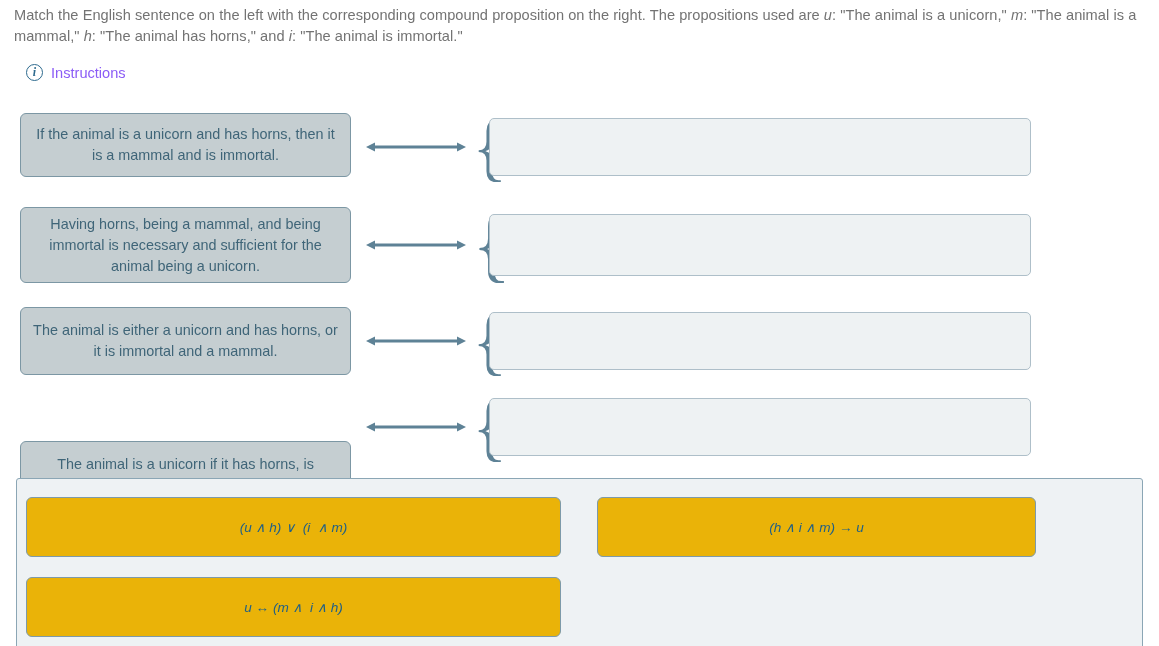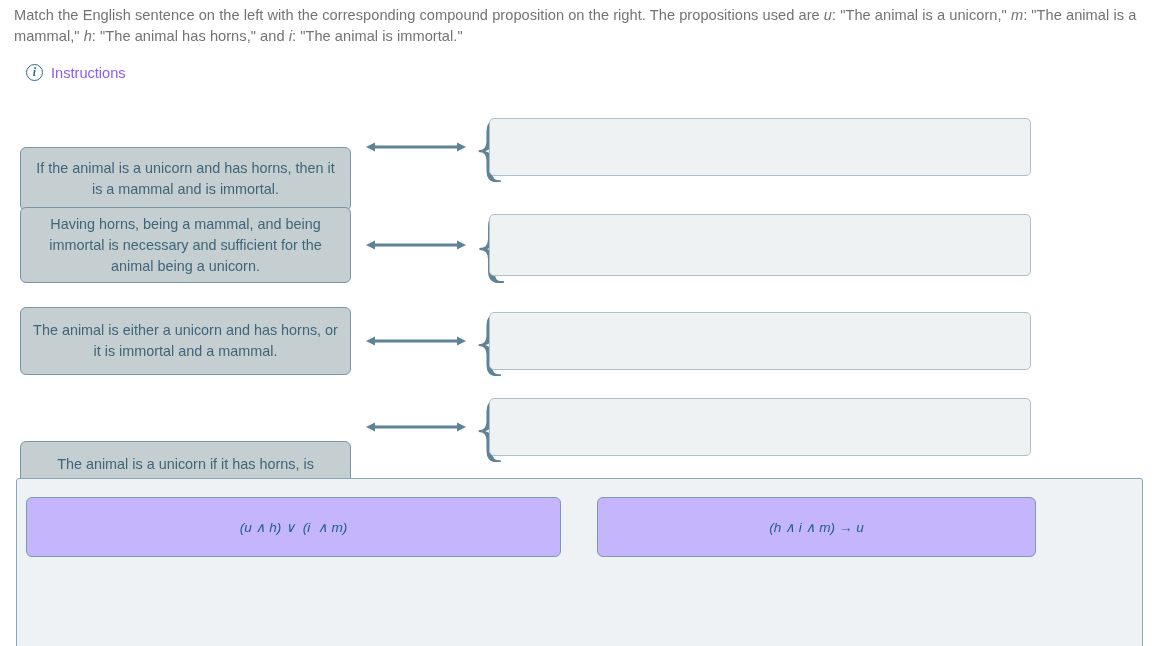--- a/index.html
+++ b/index.html
@@ -83,21 +83,21 @@
     color: #3f6578;
     font-size: 14.4px;
     line-height: 21px;
     text-align: center;
     display: flex;
     align-items: center;
     justify-content: center;
     padding: 6px 12px;
     cursor: move;
   }
-  #row-0 .left-card { top: 0; height: 64px; margin-top: 34px; }
+  #row-0 .left-card { top: 0; height: 64px; }
   #row-1 .left-card { top: 0; height: 76px; }
   #row-2 .left-card { top: 0; height: 68px; }
   #row-3 .left-card { top: 0; height: 68px; margin-top: 48px; }
 
   .connector {
     position: absolute;
     left: 366px;
     width: 100px;
     height: 14px;
     top: 50%;
@@ -141,21 +141,21 @@
     height: 180px;
     box-sizing: border-box;
     background: #eef2f4;
     border: 1px solid #8ba6b5;
     border-radius: 3px;
     padding: 0;
   }
   .bank-tile {
     position: absolute;
     box-sizing: border-box;
-    background: #c4b5fd;
+    background: #eab308;
     border: 1px solid #7d9aa9;
     border-radius: 6px;
     color: #1f5f87;
     font-size: 13.6px;
     display: flex;
     align-items: center;
     justify-content: center;
     cursor: move;
     font-family: "Liberation Sans", sans-serif;
   }
@@ -225,16 +225,19 @@
     </svg>
   </div>
   <div class="brace">{</div>
   <div class="drop-zone"></div>
 </div>
 
 <div id="answer-bank">
   <div class="bank-tile" id="tile-0">
     <span class="expr">(u ∧ h) ∨  (i  ∧ m)</span>
   </div>
+  <div class="bank-tile" id="tile-1">
+    <span class="expr">u ↔ (m ∧  i ∧ h)</span>
+  </div>
   <div class="bank-tile" id="tile-2">
     <span class="expr">(h ∧ i ∧ m) → u</span>
   </div>
 </div>
 
 </body></html>

